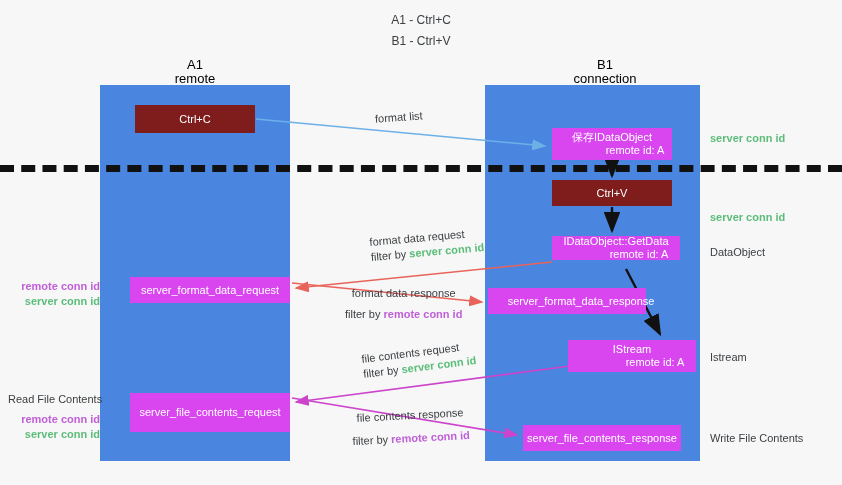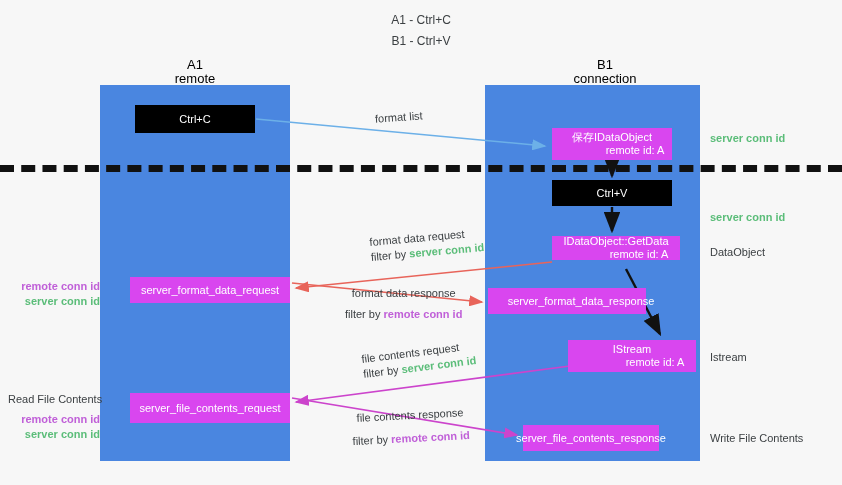--- a/index.html
+++ b/index.html
@@ -21,32 +21,32 @@
   .hdr-a{left:130px;top:58px;width:130px;}
   .hdr-b{left:540px;top:58px;width:130px;}
 
   .title{position:absolute;left:0;top:10px;width:842px;text-align:center;
          font-size:12px;line-height:21px;color:#3c4043;}
 
   .box{position:absolute;display:flex;flex-direction:column;align-items:center;
        justify-content:center;text-align:center;color:#fff;font-size:11px;
        line-height:13px;box-sizing:border-box;}
   .box.orange{background:#d946ef;}
-  .box.green{background:#000000;}
+  .box.green{background:#7f1d1d;}
   .box .sub{font-size:11px;margin-left:46px;}
 
   .b-ctrlc{left:135px;top:105px;width:120px;height:28px;}
   .b-save{left:552px;top:128px;width:120px;height:32px;}
   .b-ctrlv{left:552px;top:180px;width:120px;height:26px;}
   .b-getdata{left:552px;top:236px;width:128px;height:24px;}
   .b-fdreq{left:130px;top:277px;width:160px;height:26px;}
   .b-fdres{left:488px;top:288px;width:158px;height:26px;padding-left:28px;}
   .b-istream{left:568px;top:340px;width:128px;height:32px;}
-  .b-fcreq{left:130px;top:393px;width:160px;height:30px;}
-  .b-fcres{left:523px;top:425px;width:136px;height:26px;}
+  .b-fcreq{left:130px;top:393px;width:160px;height:39px;}
+  .b-fcres{left:523px;top:425px;width:158px;height:26px;}
 
   .lbl{position:absolute;font-size:11px;line-height:15px;white-space:nowrap;}
   .green-t{color:#5bbd79;font-weight:bold;}
   .magenta-t{color:#c060d8;font-weight:bold;}
   .plain-t{color:#3c4043;}
 
   .lbl-formatlist{left:375px;top:110px;transform:rotate(-4deg);}
   .lbl-srv1{left:710px;top:131px;}
   .lbl-srv2{left:710px;top:210px;}
   .lbl-dataobject{left:710px;top:245px;color:#3c4043;}

